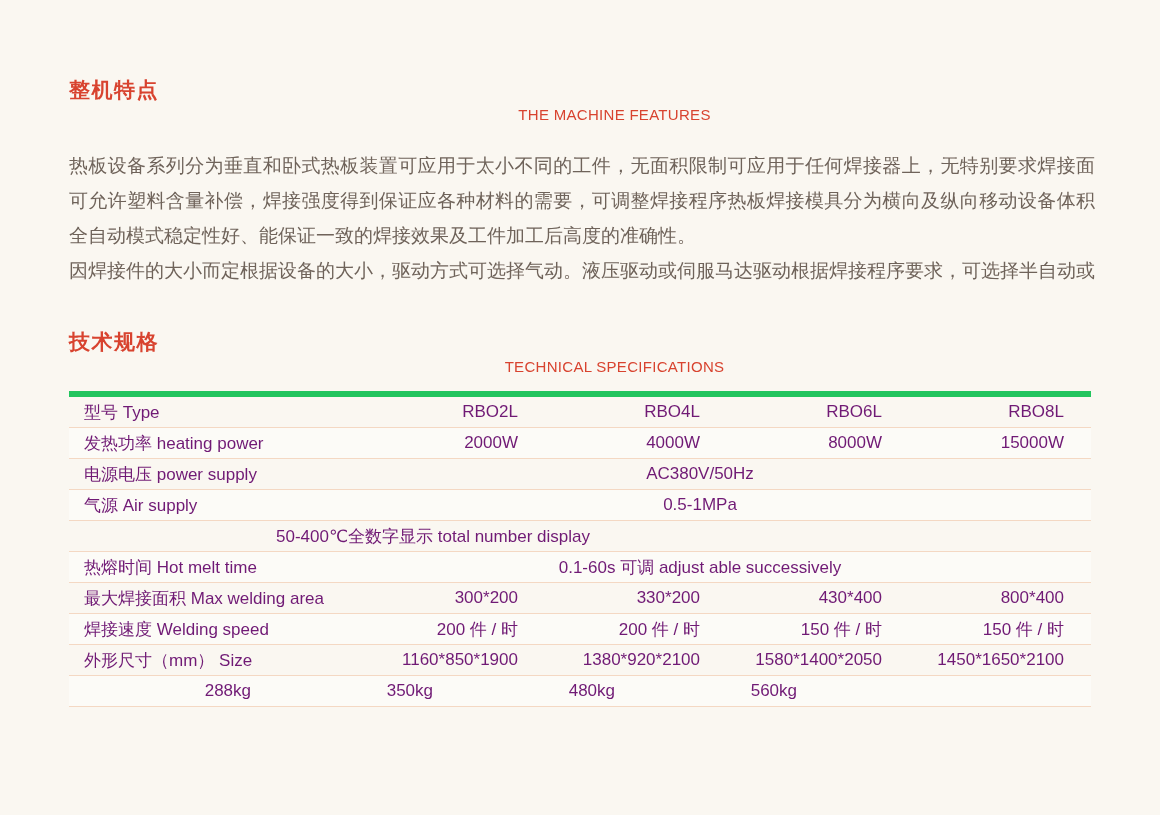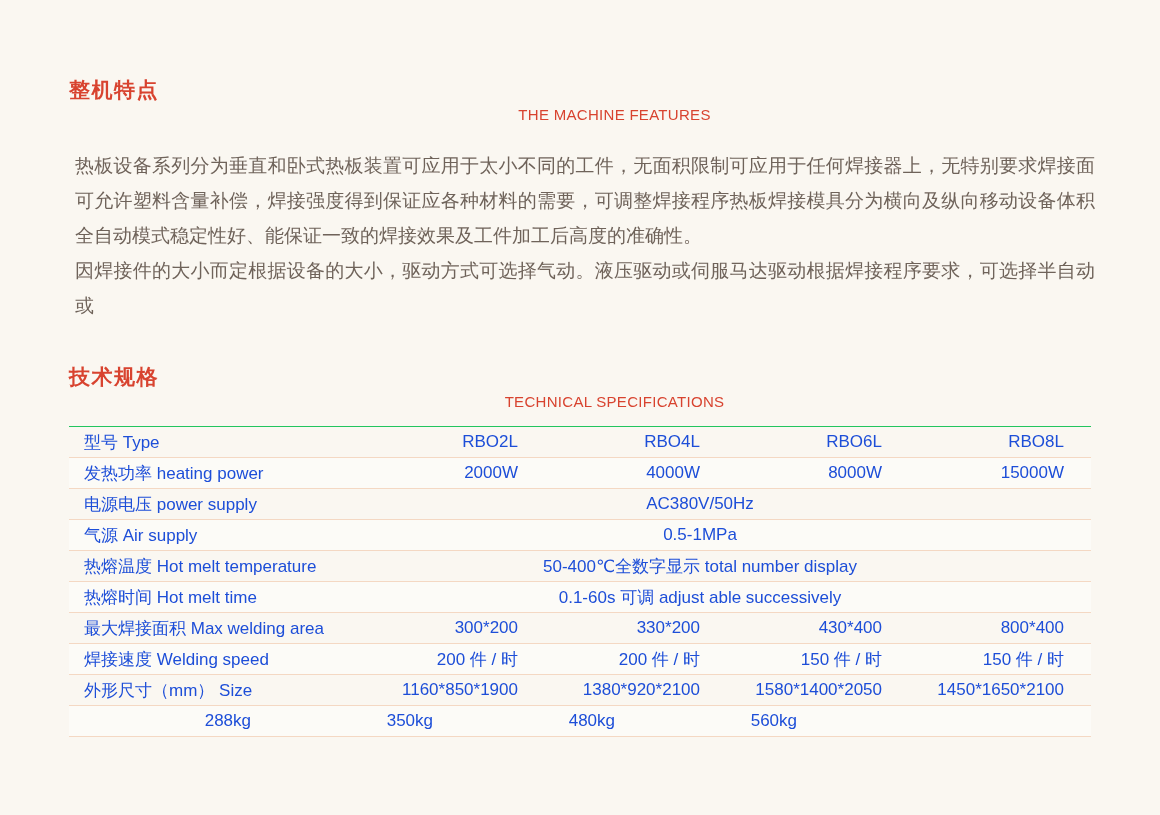--- a/index.html
+++ b/index.html
@@ -32,34 +32,33 @@
   .para {
     width:1026px;
     margin-top:24px;
     font-size:19px;
     line-height:35px;
     color:#6F635A;
   }
   .para .line {
     text-align:justify;
     text-align-last:justify;
-    margin-left:6px;
   }
   .para .line.last {
     text-align-last:left;
   }
 
   .specs { margin-top:42px; }
 
   .spec-table {
     width:1022px;
     margin-top:15px;
-    border-top:1px solid #22c55e;
+    border-top:6px solid #22c55e;
     font-size:17px;
-    color:#1d4ed8;
+    color:#701a75;
   }
   .spec-row {
     display:flex;
     align-items:center;
     height:31px;
     border-bottom:1px solid #F4D8C3;
   }
   .spec-row:nth-child(even) { background:rgba(255,255,255,0.45); }
   .spec-label {
     width:267px;
@@ -117,21 +116,20 @@
         <div class="spec-label">电源电压 power supply</div>
         <div class="spec-span">AC380V/50Hz</div>
       </div>
 
       <div class="spec-row">
         <div class="spec-label">气源 Air supply</div>
         <div class="spec-span">0.5-1MPa</div>
       </div>
 
       <div class="spec-row">
-        <div class="spec-label">热熔温度 Hot melt temperature</div>
         <div class="spec-span">50-400℃全数字显示 total number display</div>
       </div>
 
       <div class="spec-row">
         <div class="spec-label">热熔时间 Hot melt time</div>
         <div class="spec-span">0.1-60s 可调 adjust able successively</div>
       </div>
 
       <div class="spec-row">
         <div class="spec-label">最大焊接面积 Max welding area</div>

